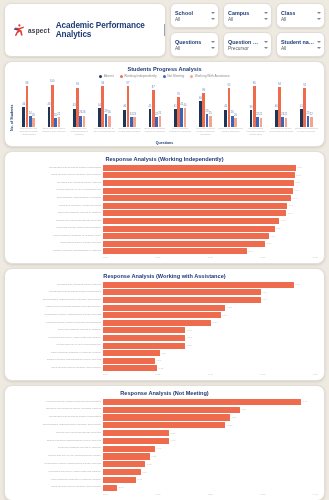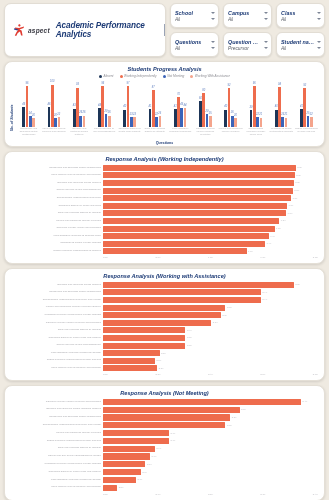--- a/index.html
+++ b/index.html
@@ -2,21 +2,21 @@
 <html><head>
 <meta charset="utf-8">
 <style>
   * { box-sizing: border-box; margin: 0; padding: 0; }
   html, body {
     width: 329px; height: 500px;
     background: #efeae1;
     font-family: "Liberation Sans", sans-serif;
     overflow: hidden;
   }
-  .page { width: 329px; height: 500px; position: relative; padding: 3px 4px; font-style: italic; }
+  .page { width: 329px; height: 500px; position: relative; padding: 3px 4px; }
 
   
   .header-row { display: flex; gap: 4px; height: 54px; }
   .title-card {
     flex: 0 0 162px; background: #fff; border-radius: 7px;
     border: 1px solid #e2ddd4; display: flex; align-items: center;
     padding-left: 8px; gap: 6px; box-shadow: 0 1px 2px rgba(0,0,0,.10);
   }
   .logo { display: flex; align-items: center; gap: 2px; }
   .logo-mark { width: 13px; height: 14px; position: relative; }

